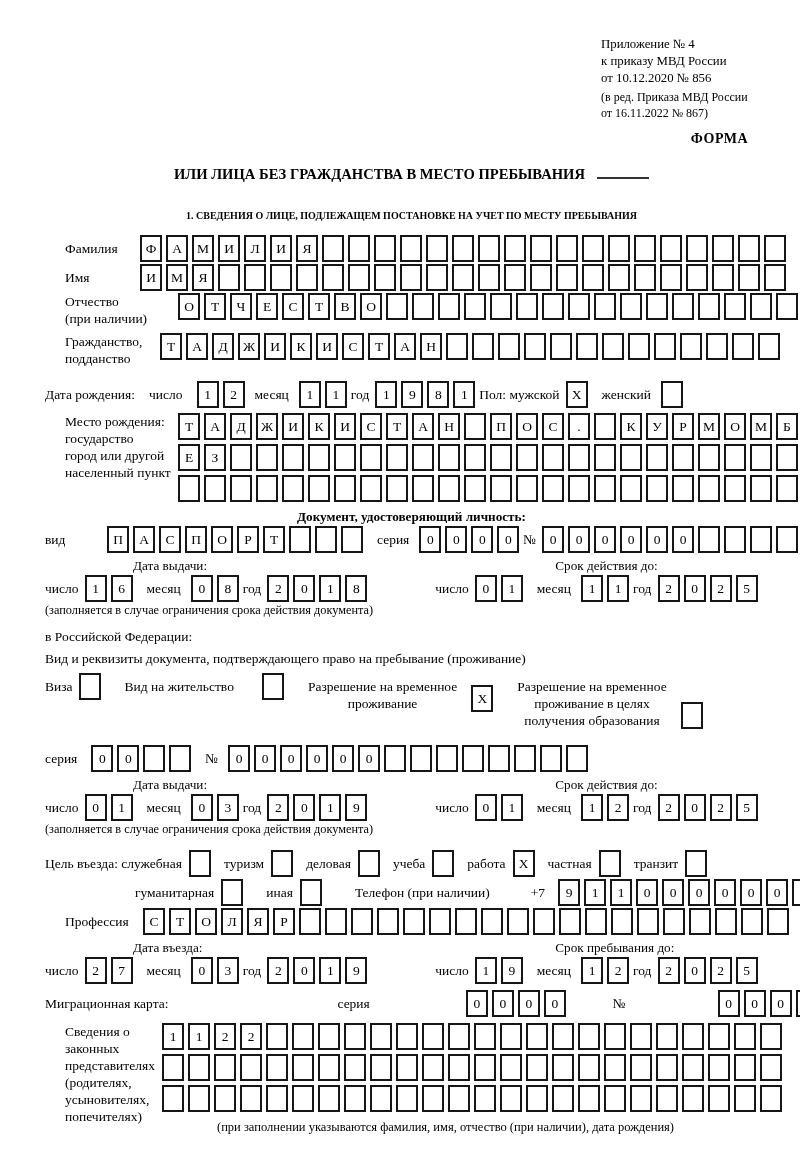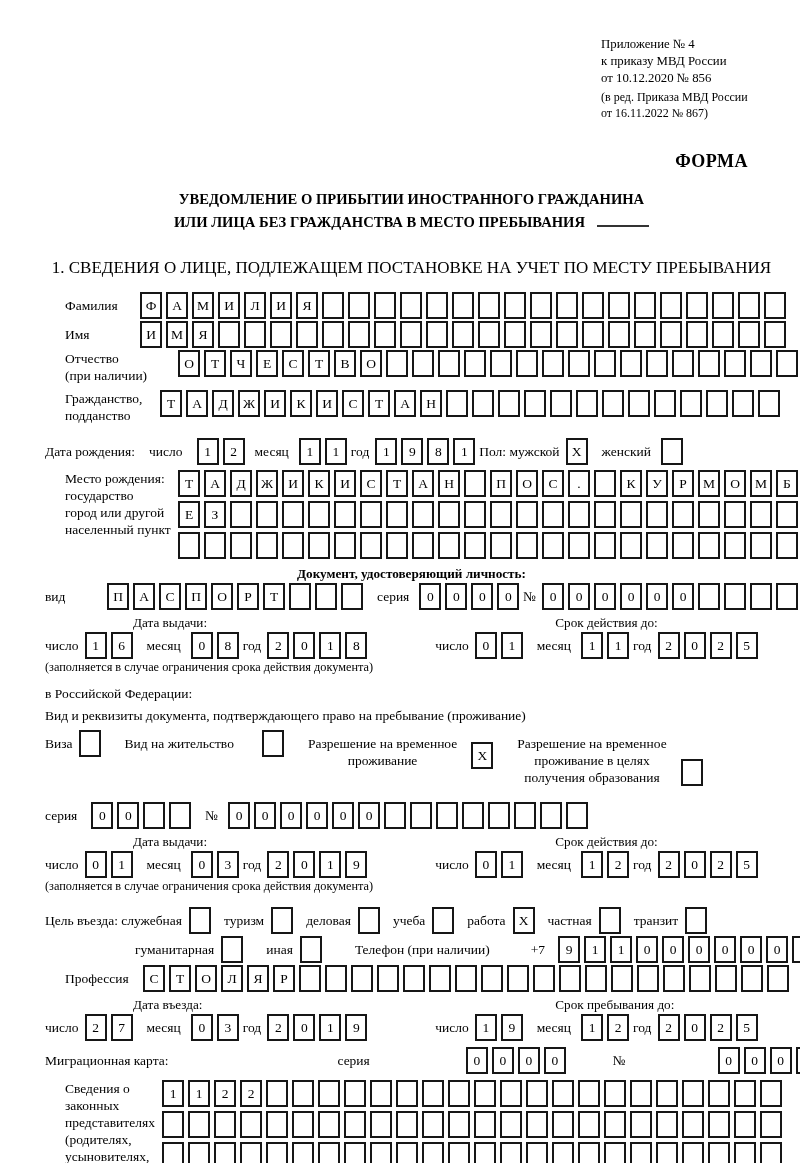--- a/index.html
+++ b/index.html
@@ -6,24 +6,24 @@
   html,body { background:#fff; }
   body {
     width:800px; height:1163px;
     font-family:"Liberation Serif","DejaVu Serif",serif;
     font-size:13.5px; color:#000;
     padding:36px 22px 0 45px;
     overflow:hidden;
   }
   .hdr { margin-left:556px; font-size:12.8px; line-height:1.32; }
   .hdr-sub { margin-top:3px; font-size:12px; }
-  .forma { text-align:right; padding-right:30px; margin-top:30px; font-weight:bold; font-size:18px; letter-spacing:.5px; }
+  .forma { text-align:right; padding-right:30px; margin-top:10px; font-weight:bold; font-size:14px; letter-spacing:.5px; }
   .title { text-align:center; font-weight:bold; font-size:14.6px; margin-top:16px; line-height:1.55; }
   .uline { display:inline-block; width:52px; border-bottom:2.2px solid #333; margin-left:12px; height:12px; }
-  .sect { text-align:center; font-weight:normal; font-size:17px; margin-top:24px; margin-bottom:14px; }
+  .sect { text-align:center; font-weight:bold; font-size:10px; margin-top:24px; margin-bottom:14px; }
   .row { display:flex; align-items:flex-start; margin-bottom:2px;margin-left:20px; }
   .irow { display:flex; align-items:center; }
   .lbl { line-height:27px; white-space:nowrap; }
   .lblcol div { line-height:17px; }
   .w75 { width:75px; flex:none; }
   .w113 { width:113px; flex:none; }
   .w95 { width:95px; flex:none; }
   .w62 { width:62px; flex:none; }
   .w78 { width:78px; flex:none; }
   .boxes { display:inline-flex; flex:none; }
@@ -62,21 +62,20 @@
     <div>от 10.12.2020 № 856</div>
     <div class="hdr-sub">
       <div>(в ред. Приказа МВД России</div>
       <div>от 16.11.2022 № 867)</div>
     </div>
   </div>
 
   <div class="forma">ФОРМА</div>
 
   <div class="title">
-    <div>УВЕДОМЛЕНИЕ О ПРИБЫТИИ ИНОСТРАННОГО ГРАЖДАНИНА</div>
     <div>
       <span>ИЛИ ЛИЦА БЕЗ ГРАЖДАНСТВА В МЕСТО ПРЕБЫВАНИЯ</span><span class="uline"></span>
     </div>
   </div>
 
   <div class="sect">1. СВЕДЕНИЯ О ЛИЦЕ, ПОДЛЕЖАЩЕМ ПОСТАНОВКЕ НА УЧЕТ ПО МЕСТУ ПРЕБЫВАНИЯ</div>
 
   <div class="row">
     <span class="lbl w75">Фамилия</span>
     <span class="boxes">

